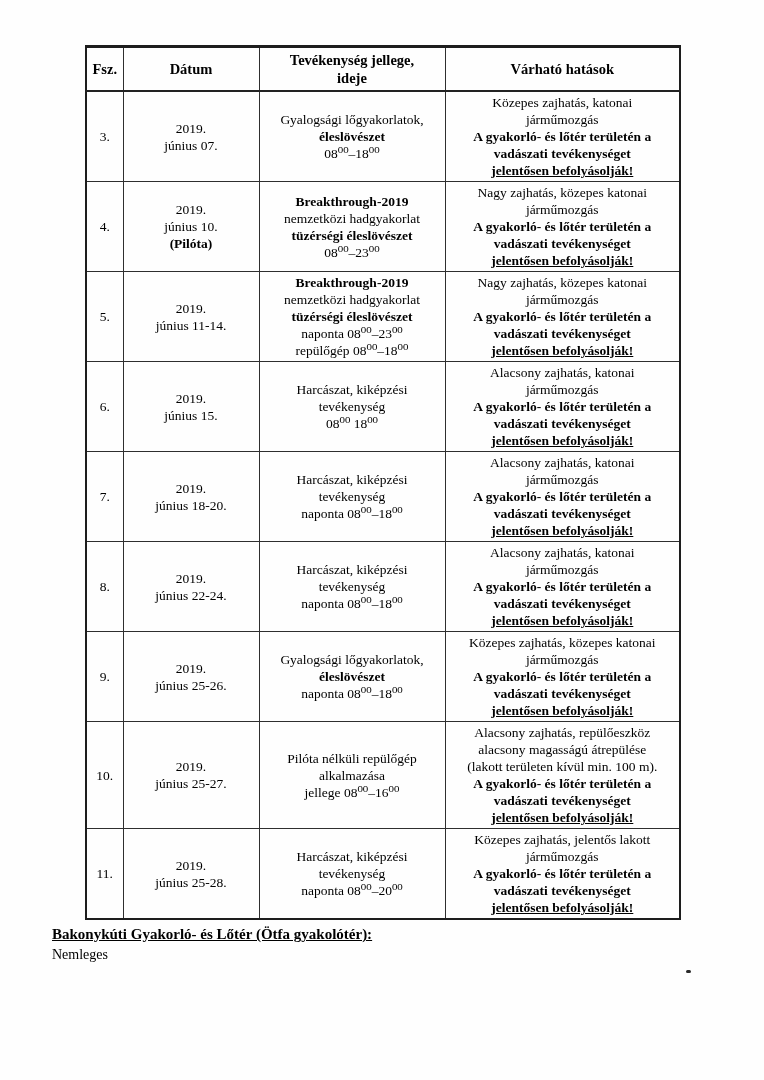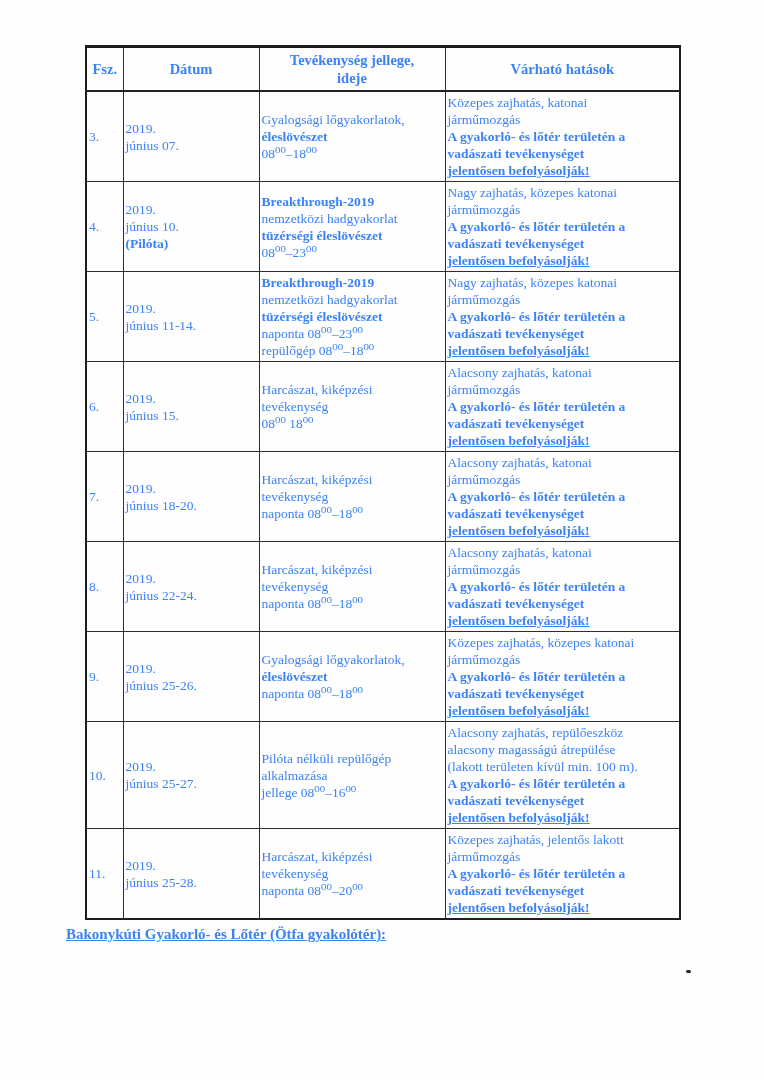--- a/index.html
+++ b/index.html
@@ -6,21 +6,21 @@
     margin: 0;
     padding: 0;
     background: #ffffff;
   }
   .page {
     position: relative;
     width: 764px;
     height: 1080px;
     background: #fefefe;
     font-family: "Liberation Serif", "DejaVu Serif", serif;
-    color: #3b82f6;
+    color: #000000;
     overflow: hidden;
   }
   table.doc-table {
     position: absolute;
     left: 85px;
     top: 45px;
     width: 594px;
     border-collapse: collapse;
     table-layout: fixed;
   }
@@ -39,34 +39,34 @@
     text-align: center;
     vertical-align: middle;
     padding: 3px 2px;
     line-height: 18px;
     white-space: pre-line;
     height: 34px;
   }
   table.doc-table td {
     padding: 2px 2px;
     vertical-align: middle;
-    text-align: left;
+    text-align: center;
     font-size: 13.5px;
     line-height: 17px;
   }
   td.col-fsz {
     text-align: left;
     padding-left: 5px;
   }
   .line { white-space: nowrap; }
   .line.b { font-weight: bold; }
   .line.u { text-decoration: underline; }
   .footer {
     position: absolute;
-    left: 66px;
+    left: 52px;
     top: 926px;
   }
   .footer-heading {
     font-size: 15px;
     font-weight: bold;
     text-decoration: underline;
   }
   .footer-body {
     font-size: 14px;
     margin-top: 4px;
@@ -295,17 +295,18 @@
             <div class="line b">A gyakorló- és lőtér területén a</div>
             <div class="line b">vadászati tevékenységet</div>
             <div class="line b u">jelentősen befolyásolják!</div>
           </td>
         </tr>
       </tbody>
   </table>
 
   <div class="footer">
     <div class="footer-heading">Bakonykúti Gyakorló- és Lőtér (Ötfa gyakolótér):</div>
+    <div class="footer-body">Nemleges</div>
   </div>
 
   <div class="speck"></div>
 
 </div>
 
 </body></html>

